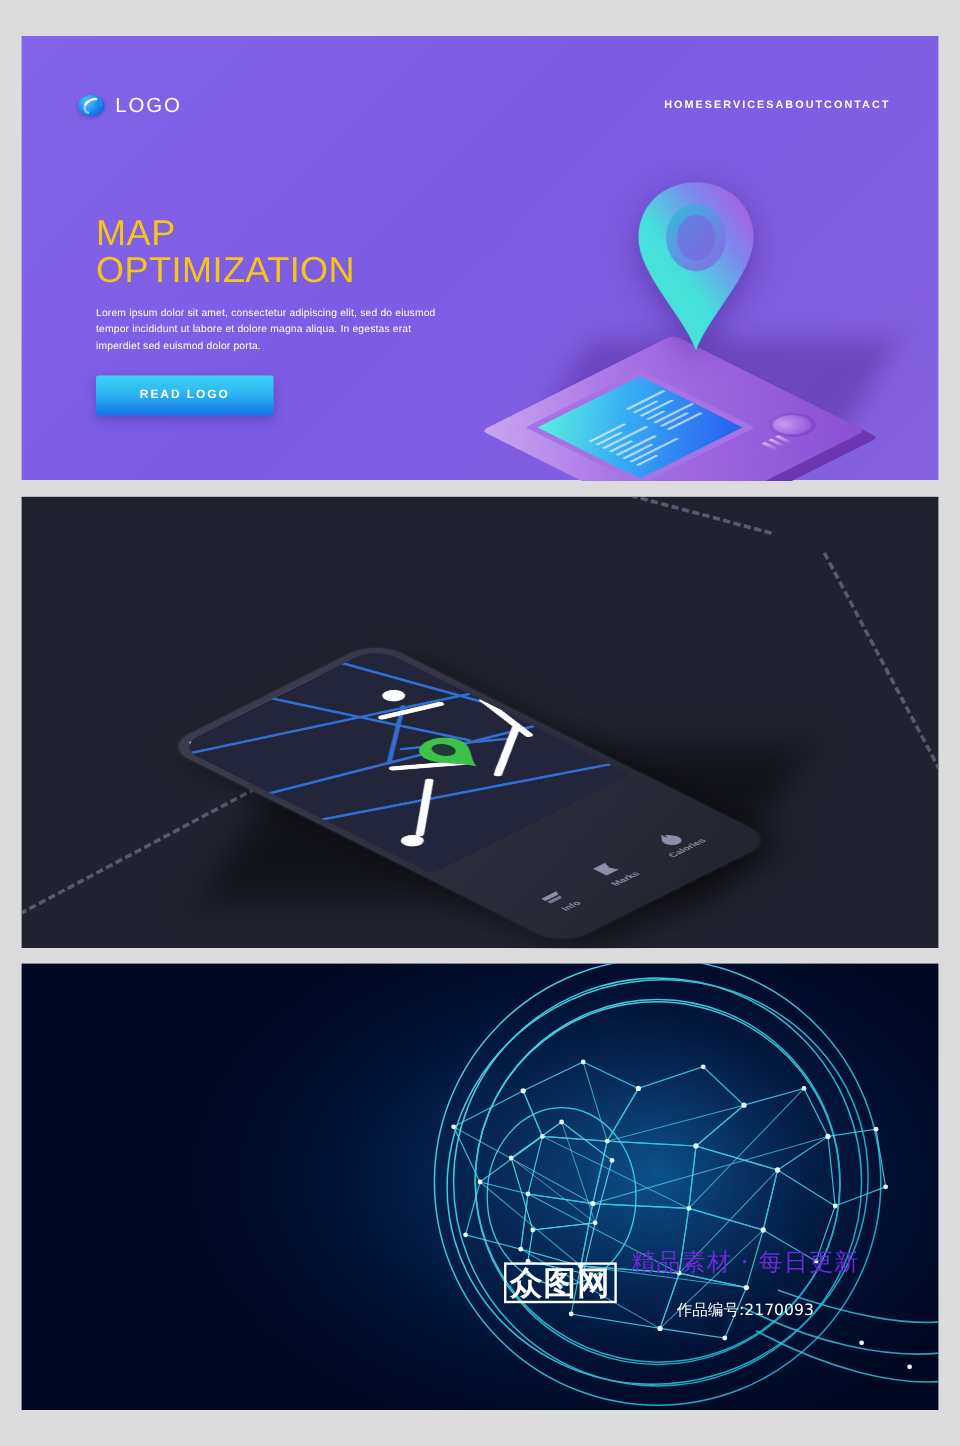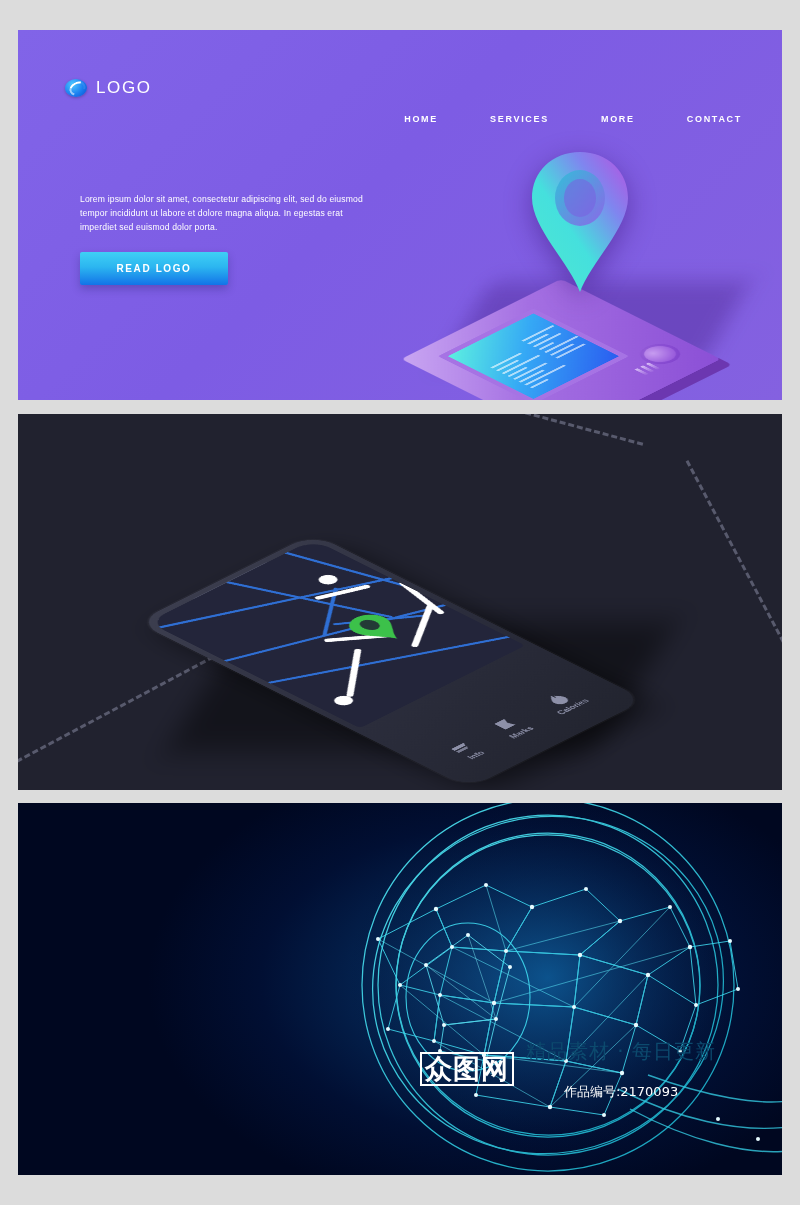--- a/index.html
+++ b/index.html
@@ -36,21 +36,21 @@
     border-right: 2.5px solid rgba(255,255,255,.1);
     border-bottom: 2.5px solid rgba(255,255,255,0);
     border-left: 2.5px solid rgba(255,255,255,.55);
     transform: rotate(-28deg);
   }
   .logo-text {
     color: #fff; font-size: 17px; letter-spacing: 1.6px; font-weight: 400;
   }
   .nav-links {
     position: absolute; right: 40px; top: 52px;
-    display: flex; gap: 52px; margin-top: 32px;
+    display: flex; 
   }
   .nav-link {
     color: #ffffff; font-size: 9px; letter-spacing: 1.7px; font-weight: 700;
     text-decoration: none; white-space: nowrap;
   }
 
   .hero-copy { position: absolute; left: 62px; top: 150px; width: 300px; }
   .hero-h1 {
     color: #f5c518; font-size: 30px; line-height: 1.02; font-weight: 400;
     letter-spacing: 0.5px;
@@ -182,21 +182,21 @@
     position: absolute; left: 420px; top: 1044px; width: 362px; height: 50px;
     display: flex; align-items: center; gap: 12px;
   }
   .wm-logo {
     color: #fff; font-size: 27px; font-weight: 700; letter-spacing: 1px;
     font-family: Liberation Sans, sans-serif;
     border: 2.5px solid #fff; padding: 0px 3px; line-height: 1.12;
   }
   .wm-right { display: flex; flex-direction: column; }
   .wm-top {
-    color: #0c4a6e; font-size: 20px; letter-spacing: 1px;
+    color: #6d28d9; font-size: 20px; letter-spacing: 1px;
     font-family: "DejaVu Sans", sans-serif;
   }
   .wm-bot {
     color: #fff; font-size: 13px; text-align: center; margin-top: 18px;
     font-family: "DejaVu Sans", sans-serif;
   }
 </style>
 </head>
 <body>
 
@@ -205,25 +205,29 @@
   <section class="banner1">
 
     <div class="logo-wrap">
       <span class="logo-mark"></span>
       <span class="logo-text">LOGO</span>
     </div>
 
     <nav class="nav-links">
       <a class="nav-link" href="#">HOME</a>
       <a class="nav-link" href="#">SERVICES</a>
-      <a class="nav-link" href="#">MORE</a>
+      <a class="nav-link" href="#">ABOUT</a>
       <a class="nav-link" href="#">CONTACT</a>
     </nav>
 
     <div class="hero-copy">
+      <h1 class="hero-h1">
+        <span>MAP</span>
+        <span class="l2">OPTIMIZATION</span>
+      </h1>
       <p class="hero-body">Lorem ipsum dolor sit amet, consectetur adipiscing elit, sed do eiusmod tempor incididunt ut labore et dolore magna aliqua. In egestas erat imperdiet sed euismod dolor porta.</p>
       <button class="read-more">READ LOGO</button>
     </div>
 
     <div class="device-stage">
       <div class="dev-shadow"></div>
 
       <div class="dev-base">
         <div class="dev-screen">
           <i class="code-line" style="left:14px;top:46px;width:42px"></i>

